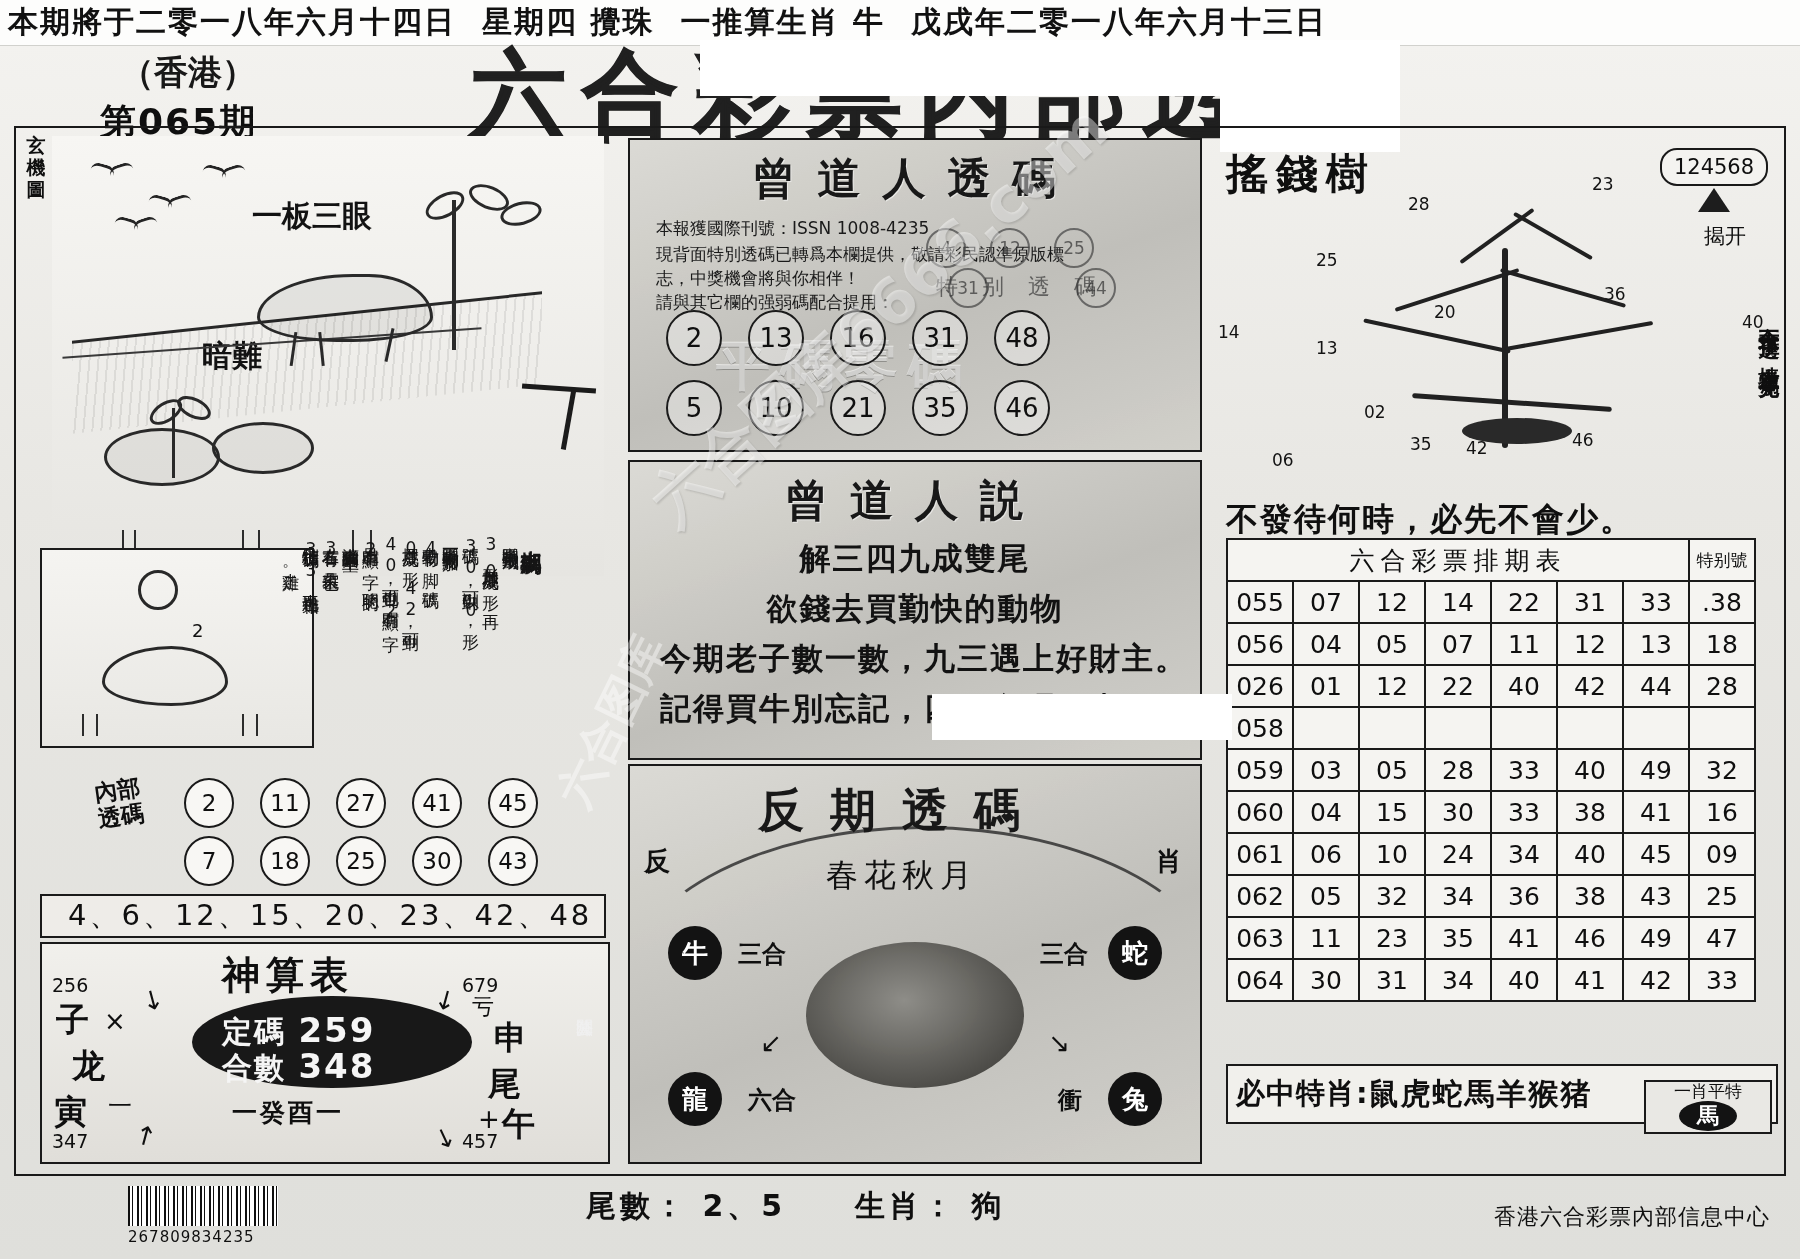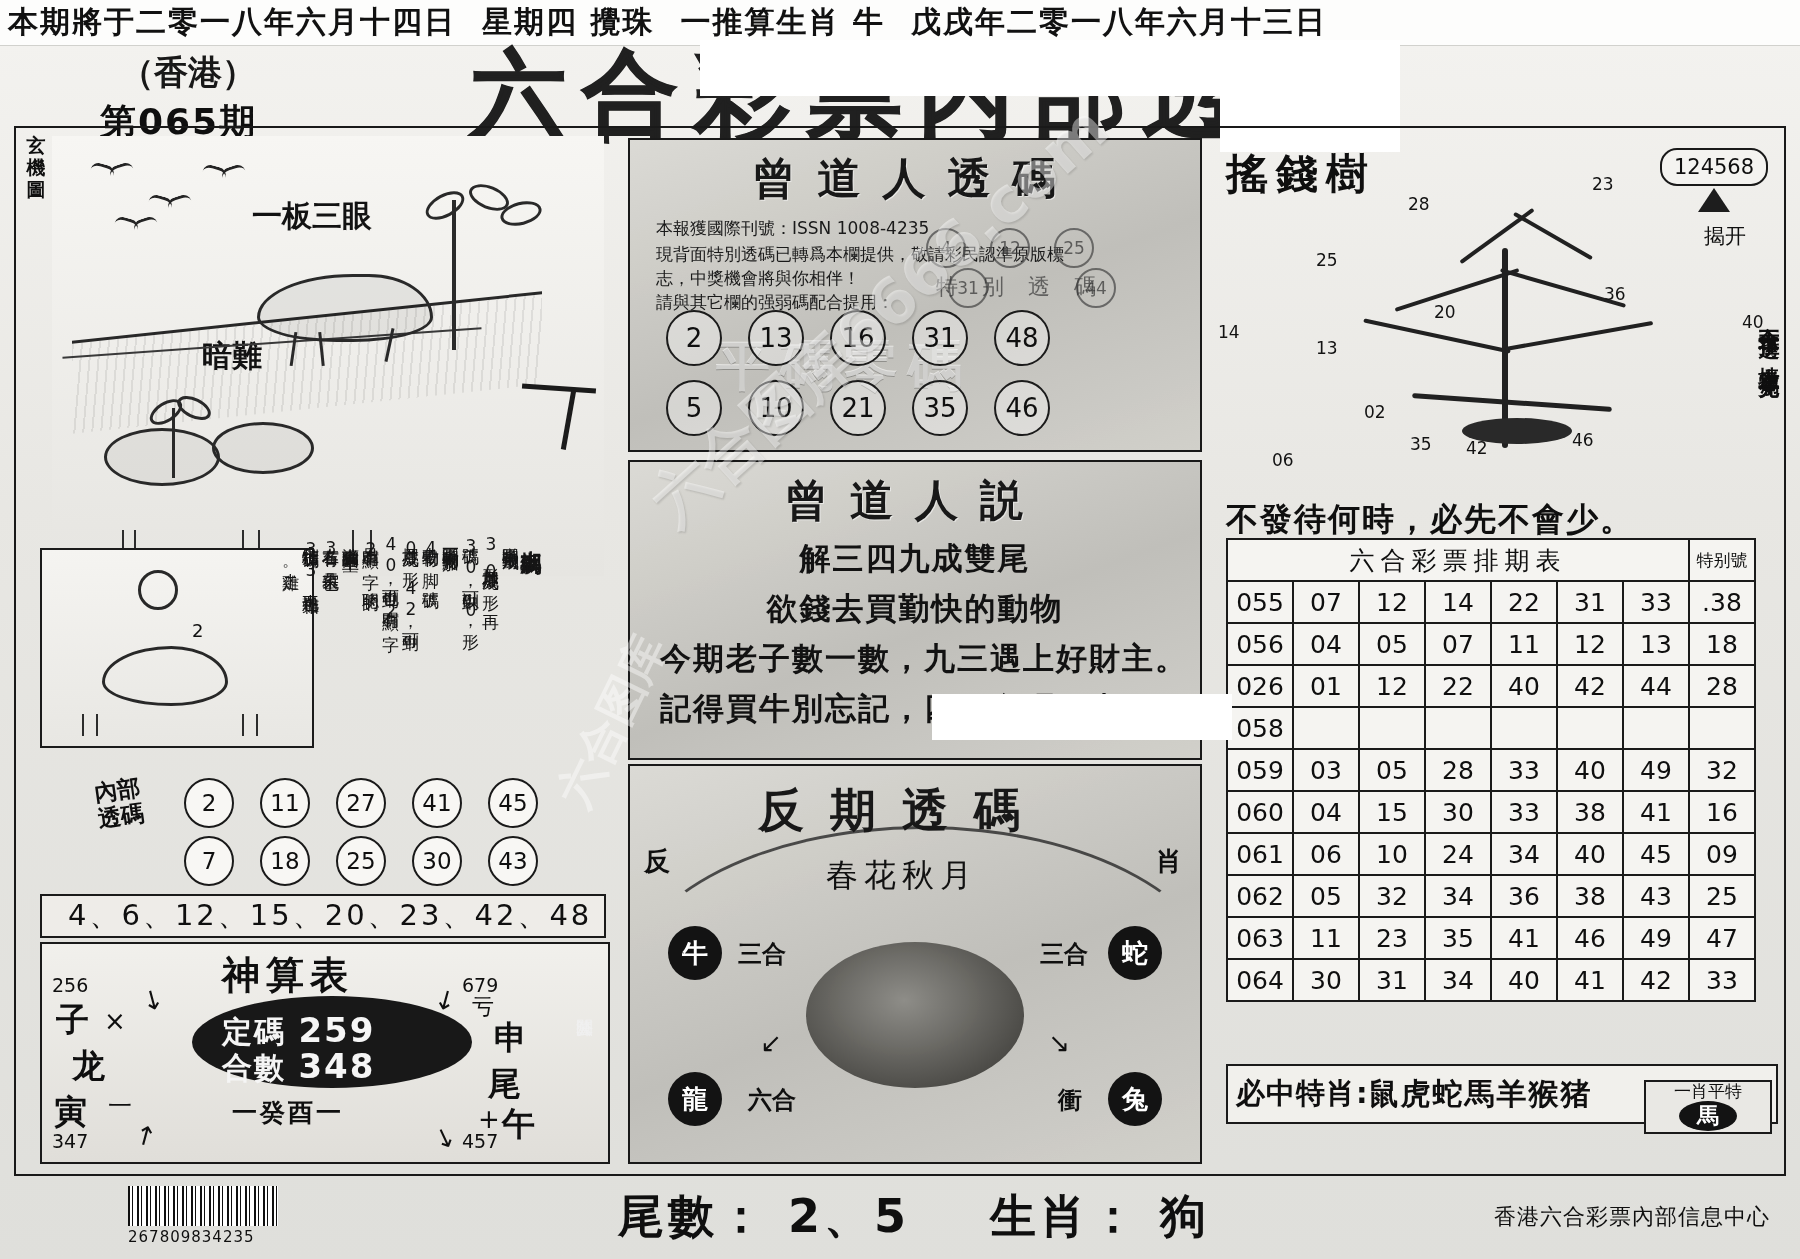--- a/index.html
+++ b/index.html
@@ -309,21 +309,21 @@
     display:flex;align-items:center;justify-content:center;font-size:22px;font-weight:bold;margin-top:2px;
   }
   
   .footer{position:absolute;left:0;top:1180px;width:1800px;height:79px;}
   .barcode{
     position:absolute;left:128px;top:6px;width:150px;height:40px;
     background:repeating-linear-gradient(90deg,#111 0 2px,#fff 2px 4px,#111 4px 5px,#fff 5px 9px);
   }
   .barcode-num{position:absolute;left:128px;top:48px;font-size:15px;color:#111;letter-spacing:1px;}
   .copyr{position:absolute;left:300px;top:12px;font-size:28px;font-weight:bold;color:#111;letter-spacing:2px;}
-  .foot-main{position:absolute;left:618px;top:6px;font-size:46px;font-weight:bold;color:#111;letter-spacing:4px;text-align:right;}
+  .foot-main{position:absolute;left:586px;top:6px;font-size:30px;font-weight:bold;color:#111;letter-spacing:4px;text-align:right;}
   .foot-right{position:absolute;right:30px;top:22px;font-size:22px;color:#111;letter-spacing:1px;}
   .watermark{
     position:absolute;left:740px;top:240px;width:520px;height:520px;
     font-size:62px;font-weight:bold;color:rgba(255,255,255,.42);
     transform:rotate(-42deg);
     text-shadow:0 2px 2px rgba(0,0,0,.12);
     pointer-events:none;white-space:nowrap;
   }
   .watermark2{
     position:absolute;left:520px;top:690px;

